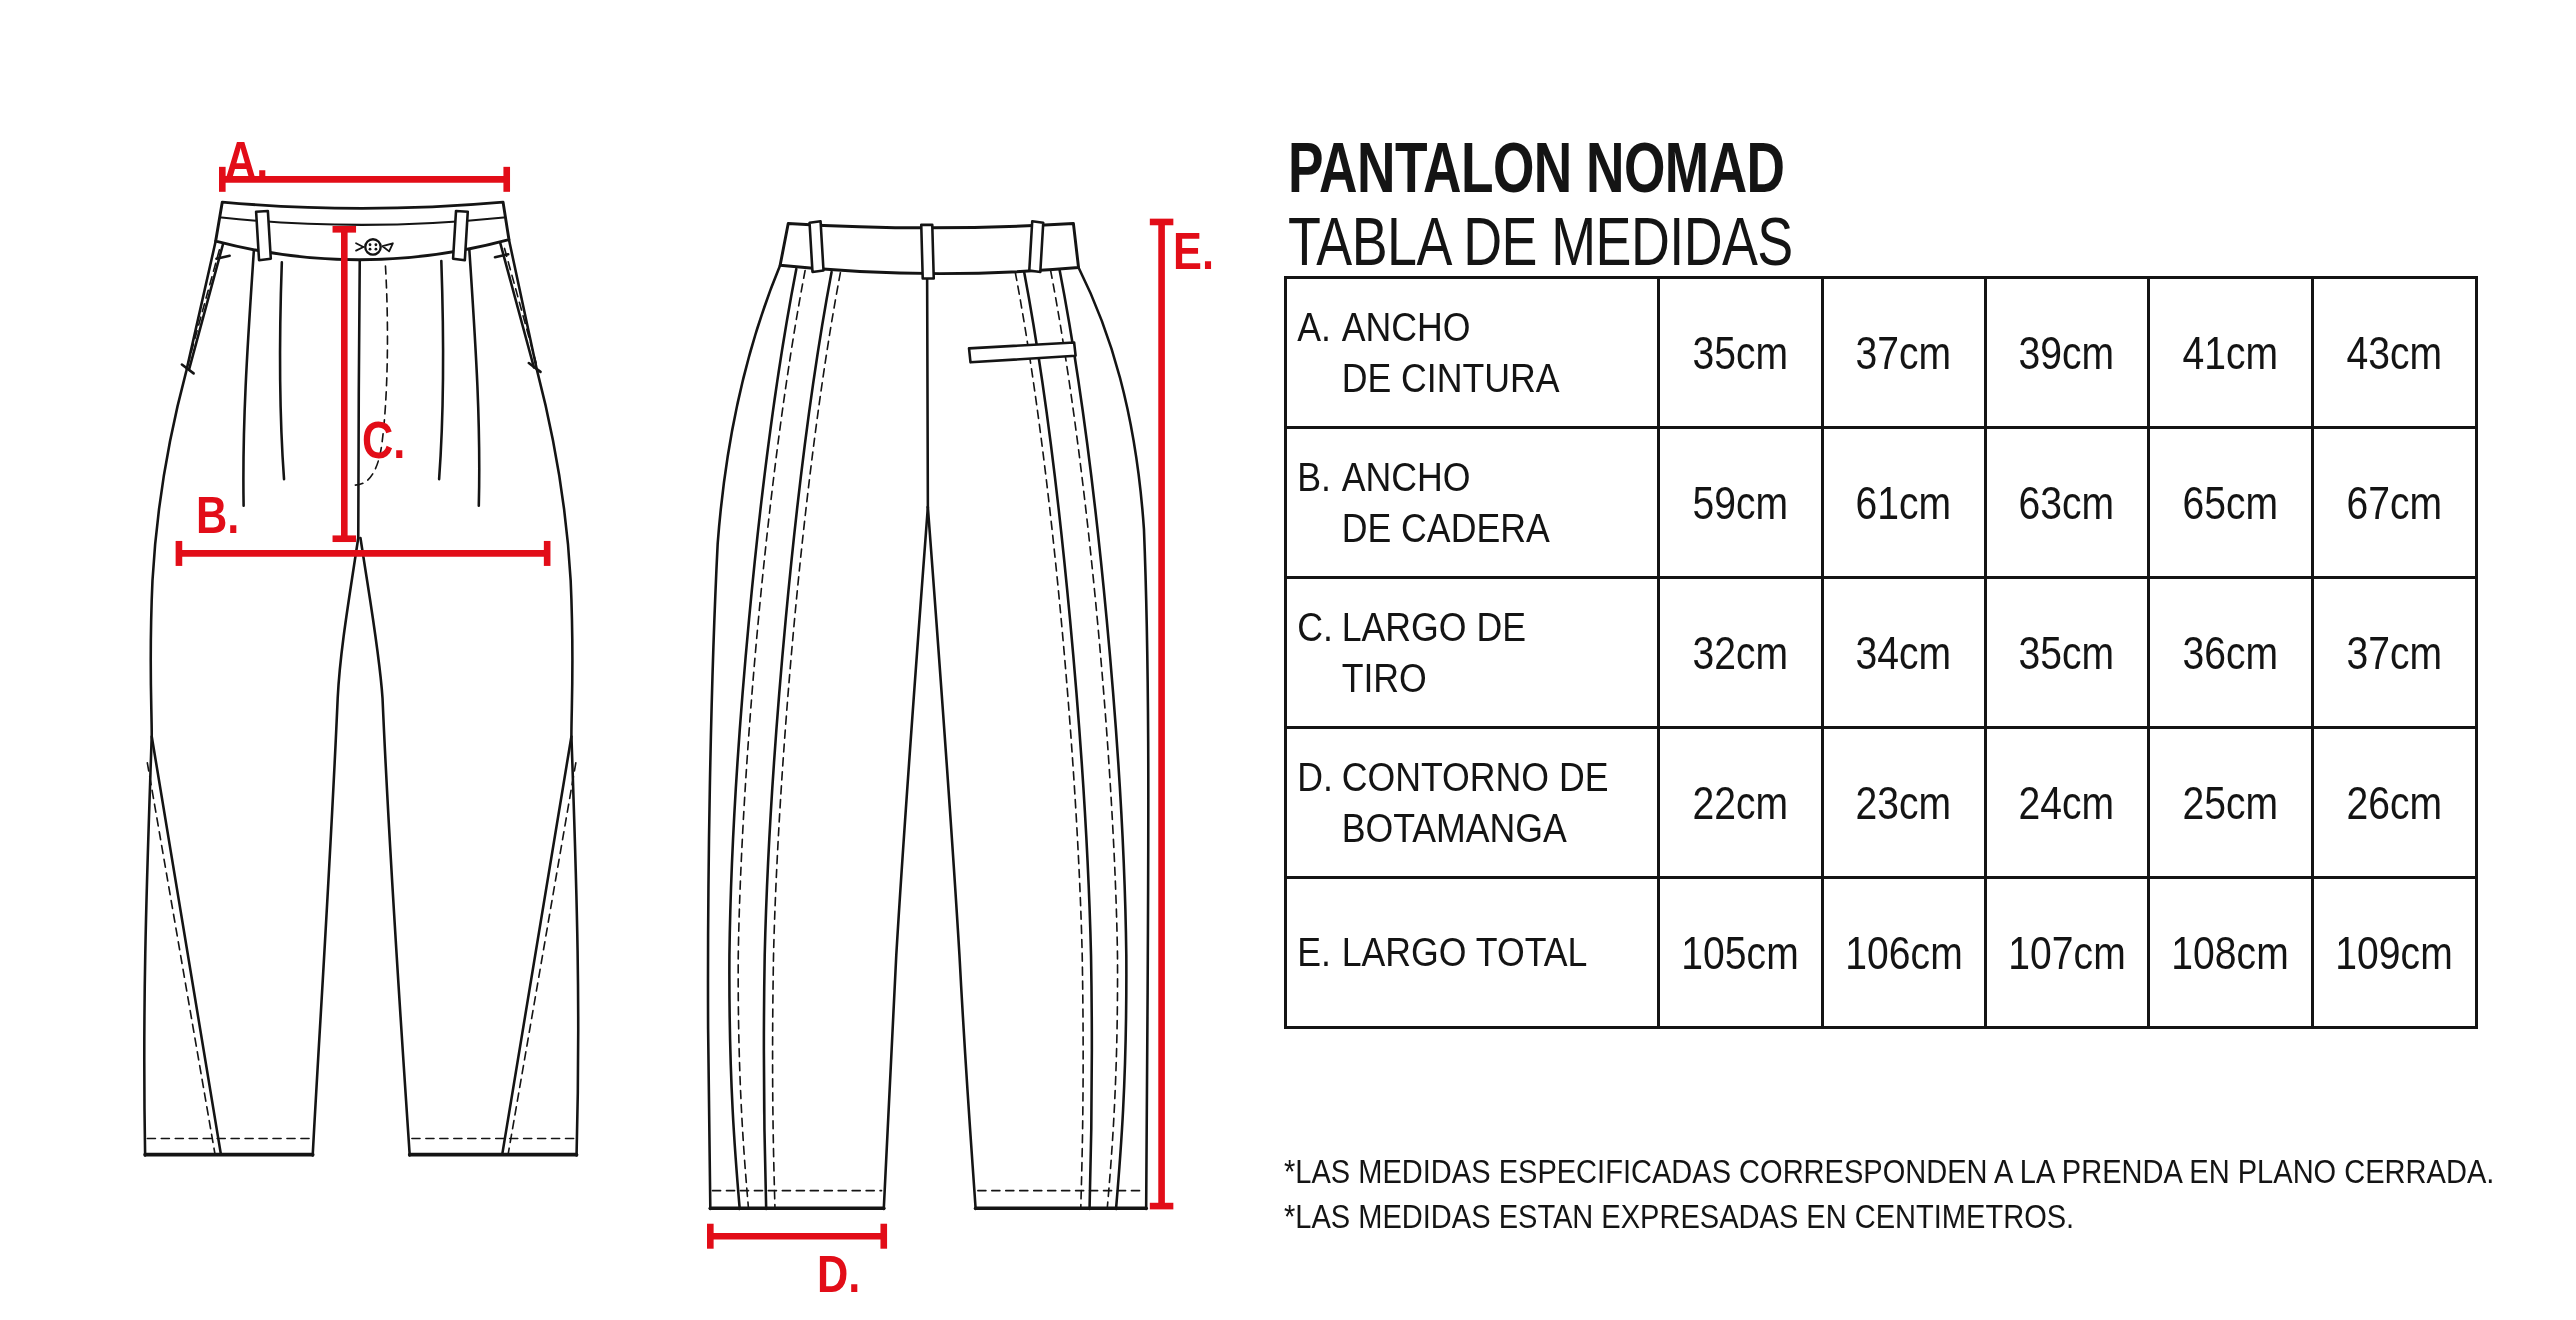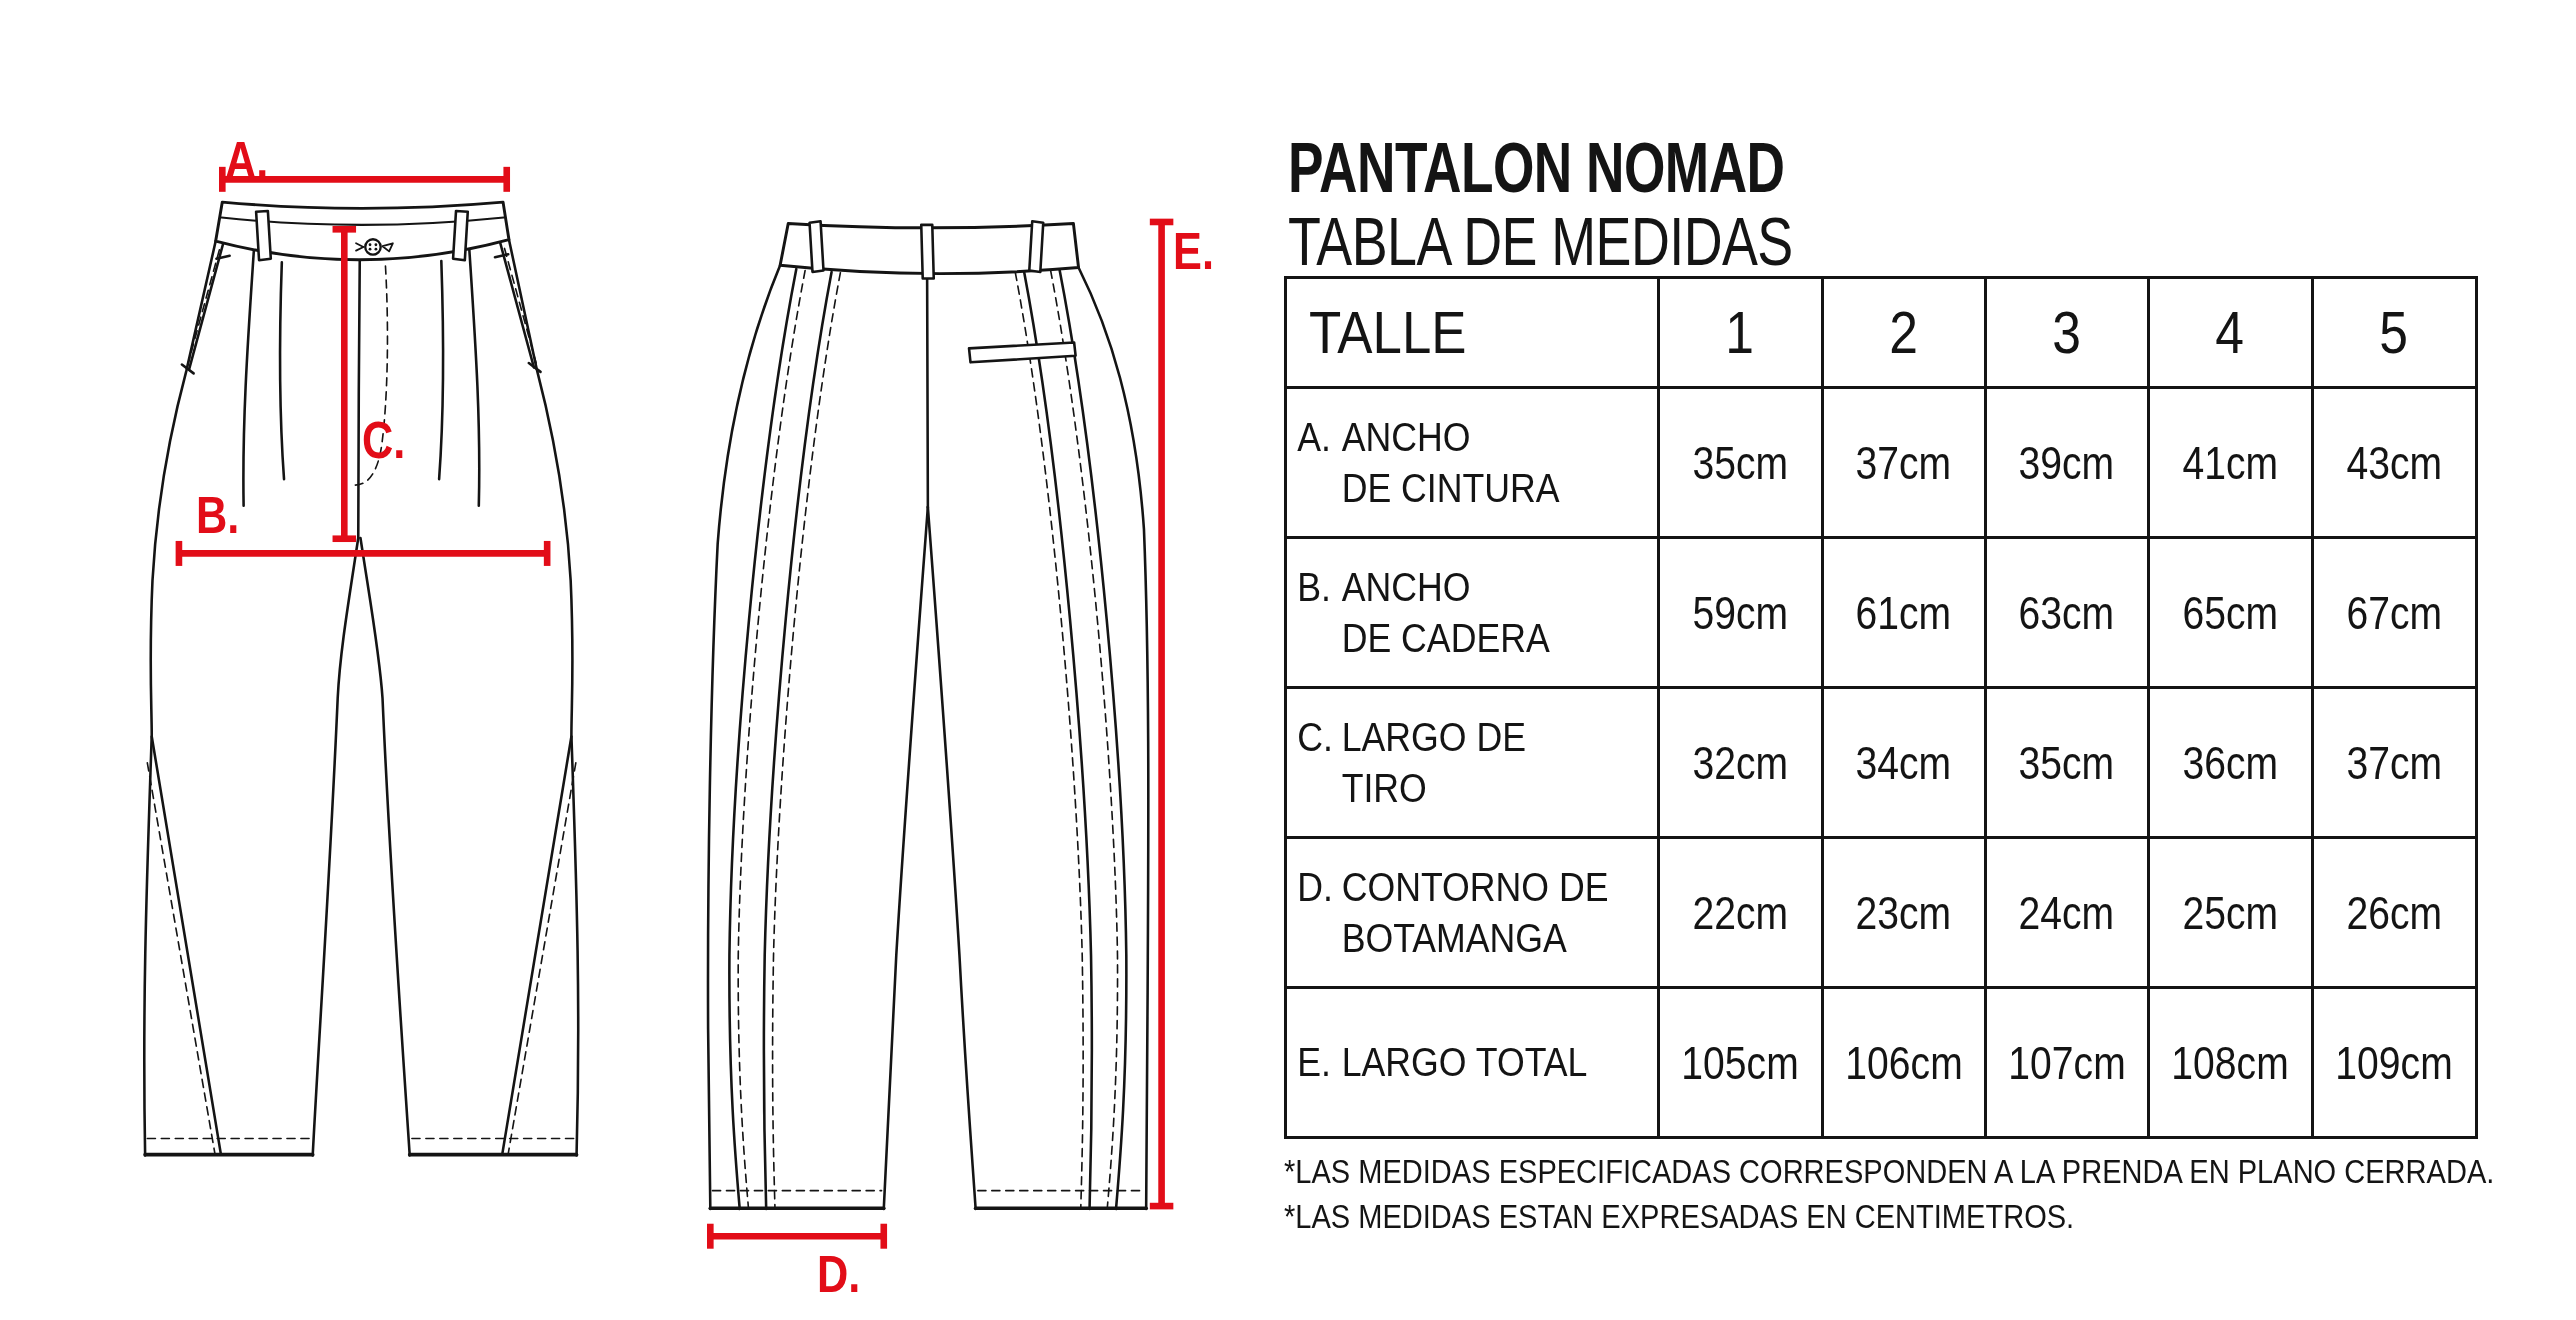--- a/index.html
+++ b/index.html
@@ -182,28 +182,20 @@
   <table class="sizes">
     <colgroup>
       <col style="width:353px">
         <col style="width:164px">
         <col style="width:163px">
       <col style="width:163px">
         <col style="width:164px">
         <col style="width:164px">
     </colgroup>
     <tbody>
-        <tr class="hdr">
-      <td class="namecol"><span class="cxl talle">TALLE</span></td>
-      <td class="valcol"><span class="cx sizenum">1</span></td>
-      <td class="valcol"><span class="cx sizenum">2</span></td>
-      <td class="valcol"><span class="cx sizenum">3</span></td>
-      <td class="valcol"><span class="cx sizenum">4</span></td>
-      <td class="valcol"><span class="cx sizenum">5</span></td>
-    </tr>
     <tr class="datarow">
       <td class="namecol">
         <div class="rowlabel">
           <span class="pfx">A.</span>
           <span>
                 <span class="l1">ANCHO</span>
                 <span class="l2">DE CINTURA</span>
               </span>
         </div>
       </td>

